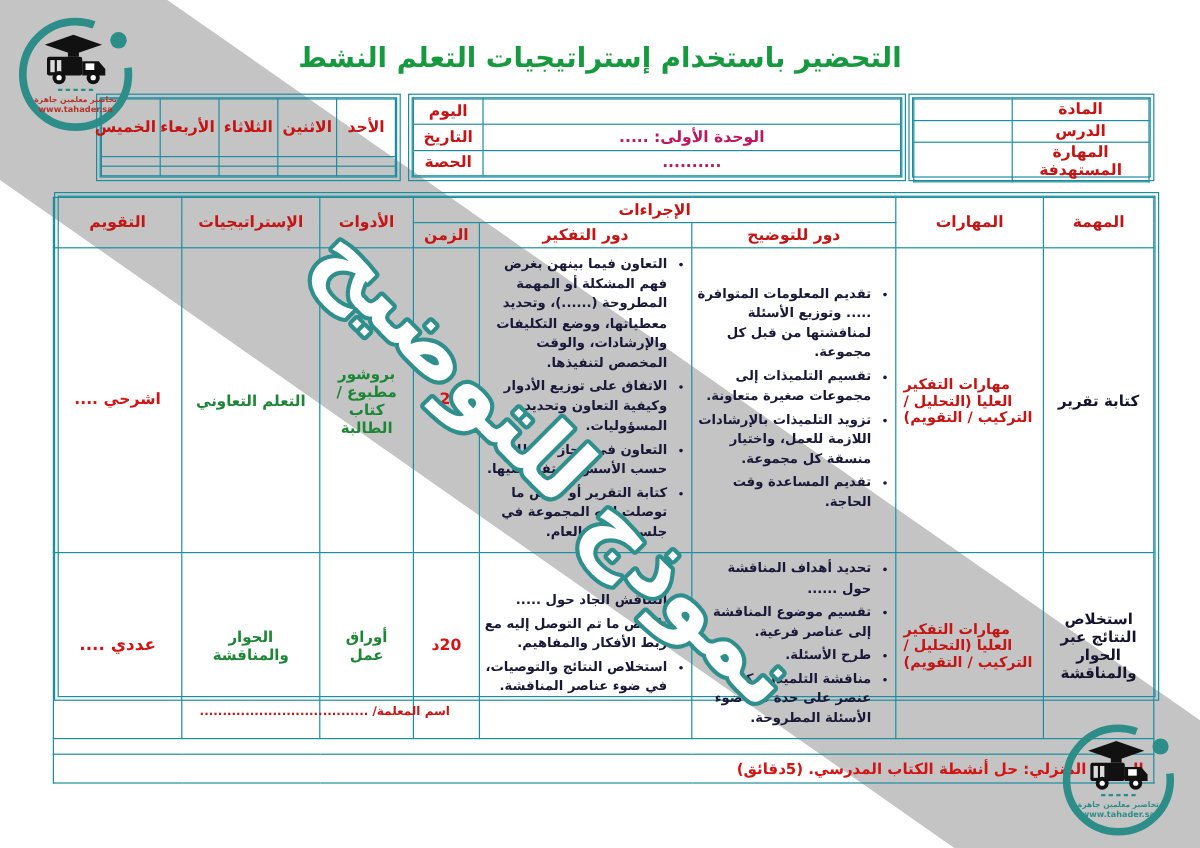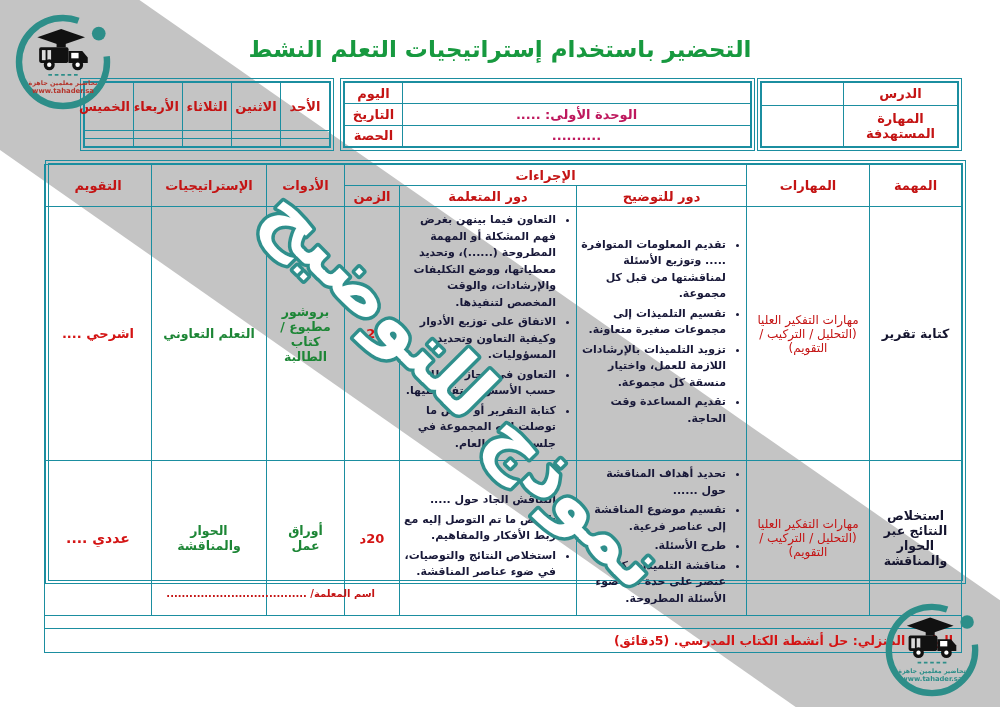--- a/index.html
+++ b/index.html
@@ -34,21 +34,21 @@
   .lbl { color:#c41414; font-weight:bold; font-size:13px; text-align:center;margin-top:23px; }
   .fill-cell { background:transparent; }
 
   
   .blue-txt { color:#be185d; font-weight:bold; font-size:13px; text-align:center; }
 
   
   .main-wrap { left:45px; top:160px; width:921px; height:424px; }
   .main-tbl th { font-size:13px; }
   .cell-task  { color:#14142e; font-weight:bold; font-size:12.5px; text-align:center; }
-  .cell-skill { color:#c41414; font-weight:normal; font-size:12px; text-align:center; padding:2px 6px; }
+  .cell-skill { color:#c41414; font-weight:bold; font-size:12px; text-align:left; padding:2px 6px; }
   .cell-green { color:#1d8636; font-weight:bold; font-size:12.5px; text-align:center; padding:2px 5px; }
   .cell-red   { color:#d41414; font-weight:bold; font-size:13px; text-align:center; }
   .cell-roles { vertical-align:middle; padding:3px 4px 3px 2px; }
   .cell-roles ul {
     list-style:disc inside; list-style-position:outside;
     margin:0; padding:2px 16px 2px 2px;
     direction:rtl; text-align:right;
   }
   .cell-roles li {
     color:#181838; font-weight:bold; font-size:11px;
@@ -80,20 +80,24 @@
 
   <div class="doc-title">التحضير باستخدام إستراتيجيات التعلم النشط</div>
 
   <div class="tbl-wrap" style="left:757px; top:78px; width:205px; height:73px;">
     <table>
       <colgroup>
           <col style="width:114px">
           <col>
         </colgroup>
       <tbody>
+          <tr>
+        <td class="lbl">المادة</td>
+        <td class="fill-cell"></td>
+      </tr>
       <tr>
         <td class="lbl">الدرس</td>
         <td class="fill-cell"></td>
       </tr>
       <tr>
         <td class="lbl">المهارة المستهدفة</td>
         <td class="fill-cell"></td>
       </tr>
     </tbody>
       </table>
@@ -166,21 +170,21 @@
           <tr style="height:21px;">
         <th class="lbl" rowspan="2">المهمة</th>
         <th class="lbl" rowspan="2">المهارات</th>
         <th class="lbl" colspan="3">الإجراءات</th>
         <th class="lbl" rowspan="2">الأدوات</th>
         <th class="lbl" rowspan="2">الإستراتيجيات</th>
         <th class="lbl" rowspan="2">التقويم</th>
       </tr>
       <tr style="height:21px;">
         <th class="lbl">دور للتوضيح</th>
-        <th class="lbl">دور المتعلمة</th>
+        <th class="lbl">دور التفكير</th>
         <th class="lbl">الزمن</th>
       </tr>
 
       <tr style="height:212px;">
         <td class="cell-task">كتابة تقرير</td>
         <td class="cell-skill">مهارات التفكير العليا (التحليل / التركيب / التقويم)</td>
         <td class="cell-roles">
           <ul>
             <li>تقديم المعلومات المتوافرة ..... وتوزيع الأسئلة لمناقشتها من قبل كل مجموعة.</li>
             <li>تقسيم التلميذات إلى مجموعات صغيرة متعاونة.</li>

